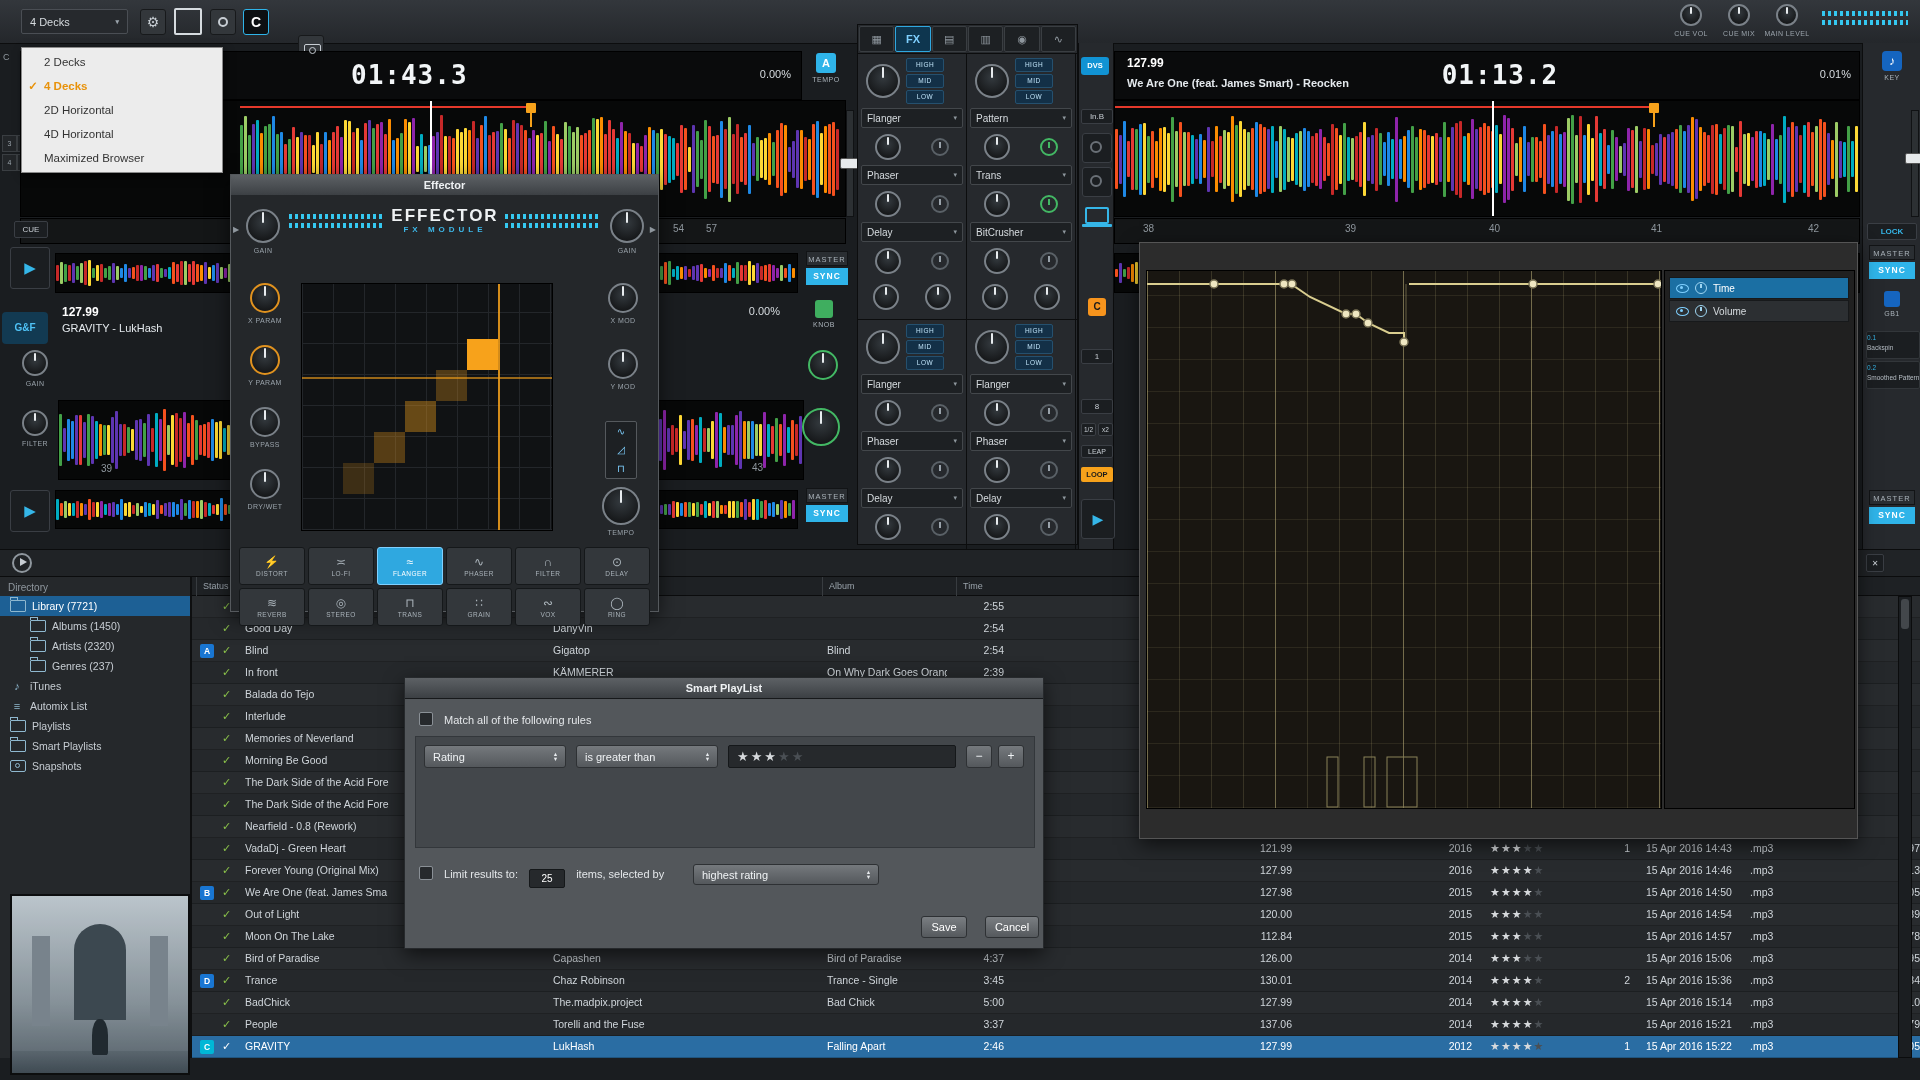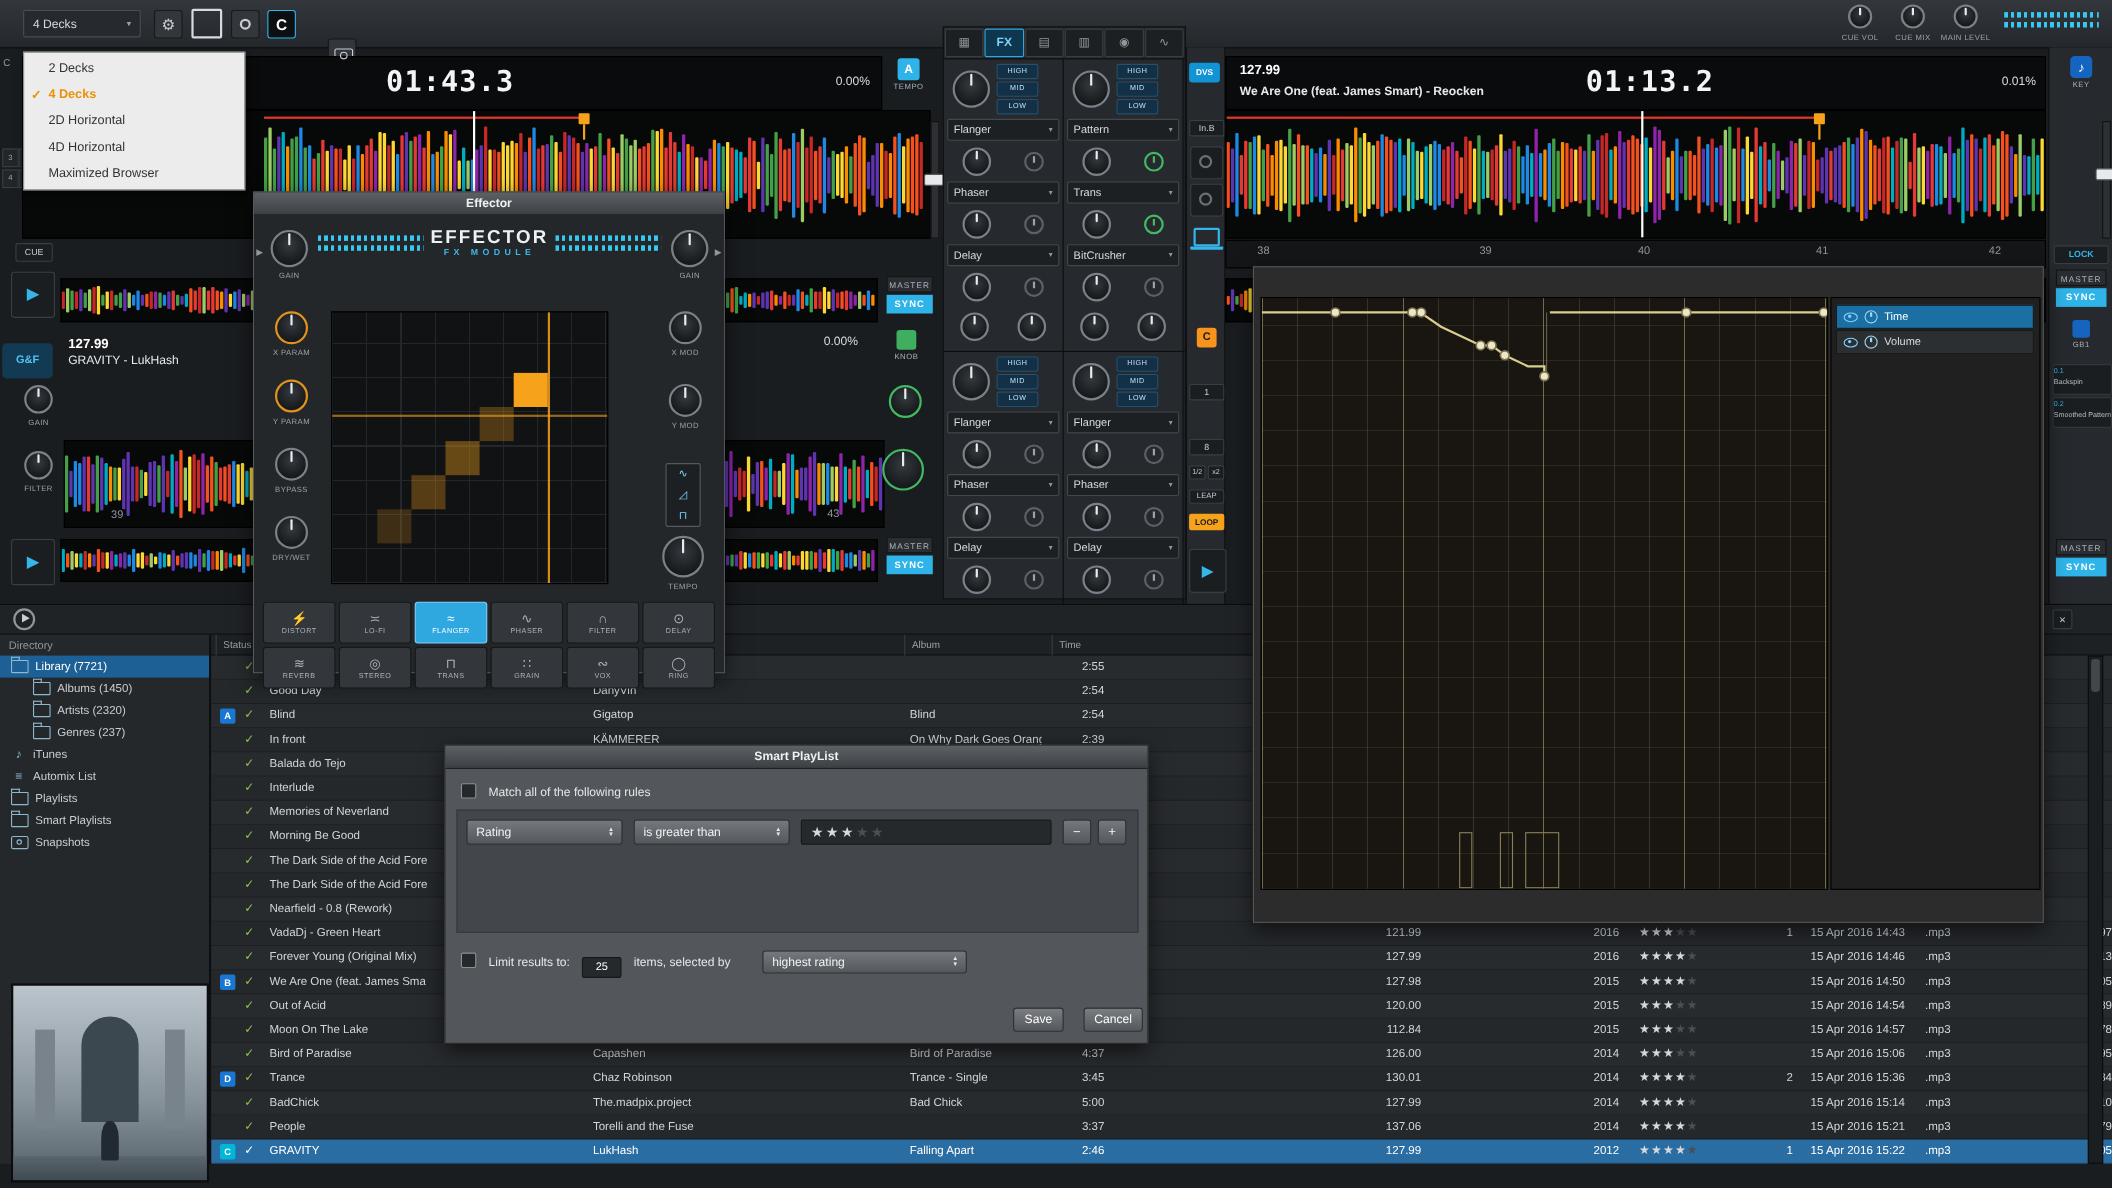--- a/index.html
+++ b/index.html
@@ -101,21 +101,21 @@
   #rows{position:absolute;left:192px;top:596px;width:1728px;height:462px;background:#24272a;overflow:hidden}
   .trow{position:relative;height:22px;box-sizing:border-box;border-bottom:1px solid rgba(0,0,0,.22);background:#282b2e}
   .trow.odd{background:#25282b}
   .trow.sel{background:#2a6da3}
   .trow.sel .tc{color:#fff}
   .tc{position:absolute;top:0;line-height:21px;font-size:10.5px;color:#cfd5da;white-space:nowrap;overflow:hidden}
   .tbadge{left:8px;width:14px;height:14px;top:4px;line-height:14px;background:#1976d2;color:#fff;border-radius:2px;font-size:8.5px;font-weight:bold;text-align:center}
   .tbadge.cyan{background:#00b7d6}
   .tchk{left:30px;color:#8bc34a;font-size:11px}
   .ttitle{left:53px;width:300px}
-  .tartist{left:347px;width:280px}
+  .tartist{left:361px;width:280px}
   .talbum{left:635px;width:120px}
   .ttime{left:760px;width:52px;text-align:right}
   .tbpm{left:1040px;width:60px;text-align:right}
   .tyear{left:1232px;width:48px;text-align:right}
   .tstars{left:1298px;width:84px;letter-spacing:1px;font-size:11px}
   .tplays{left:1402px;width:36px;text-align:right}
   .tdate{left:1454px;width:124px}
   .tfmt{left:1558px;width:46px}
   .tnum{left:1684px;width:44px;text-align:right}
   .sf{color:#d6d9dc;font-style:normal}.se{color:#4a4f54;font-style:normal}
@@ -361,20 +361,24 @@
         <i style="height: 52%; background: rgb(253, 216, 53);"></i>
         <i style="height: 67%; background: rgb(251, 140, 0);"></i>
         <i style="height: 70%; background: rgb(244, 81, 30);"></i>
         <i style="height: 74%; background: rgb(244, 81, 30);"></i>
         <i style="height: 61%; background: rgb(198, 40, 40);"></i>
       </div>
     <div class="redline" style="left:219px;top:5px;width:292px"></div>
     <div class="cueflag" style="left:505px;top:2px"></div>
     <div class="playhead" style="left:409px;height:115px"></div>
   </div>
+  <div class="beatstrip" style="left:20px;top:218px;width:824px;height:24px" id="a-beats">
+      <span class="barnum" style="left: 652px;">54</span>
+      <span class="barnum" style="left: 685px;">57</span>
+    </div>
   <div class="smallbtn" style="position:absolute;left:14px;top:221px;width:34px;height:17px;line-height:16px">CUE</div>
 
   <div class="wregion" style="left:55px;top:253px;width:741px;height:38px">
     <div class="wave" id="wavAo" style="left:0;top:3px;width:741px;height:32px">
         <i style="height: 50%; background: rgb(198, 40, 40);"></i>
         <i style="height: 67%; background: rgb(156, 204, 101);"></i>
         <i style="height: 56%; background: rgb(67, 160, 71);"></i>
         <i style="height: 53%; background: rgb(198, 40, 40);"></i>
         <i style="height: 61%; background: rgb(94, 53, 177);"></i>
         <i style="height: 44%; background: rgb(67, 160, 71);"></i>
@@ -1742,21 +1746,21 @@
         <span class="tc ttitle">We Are One (feat. James Sma</span>
         <span class="tc tbpm">127.98</span>
         <span class="tc tyear">2015</span>
         <span class="tc tstars"><i class="sf">★</i><i class="sf">★</i><i class="sf">★</i><i class="sf">★</i><i class="se">★</i></span>
         <span class="tc tdate">15 Apr 2016 14:50</span>
         <span class="tc tfmt">.mp3</span>
         <span class="tc tnum">205</span>
       </div>
       <div class="trow">
         <span class="tc tchk">✓</span>
-        <span class="tc ttitle">Out of Acid</span>
+        <span class="tc ttitle">Out of Light</span>
         <span class="tc tbpm">120.00</span>
         <span class="tc tyear">2015</span>
         <span class="tc tstars"><i class="sf">★</i><i class="sf">★</i><i class="sf">★</i><i class="se">★</i><i class="se">★</i></span>
         <span class="tc tdate">15 Apr 2016 14:54</span>
         <span class="tc tfmt">.mp3</span>
         <span class="tc tnum">189</span>
       </div>
       <div class="trow odd">
         <span class="tc tchk">✓</span>
         <span class="tc ttitle">Moon On The Lake</span>

